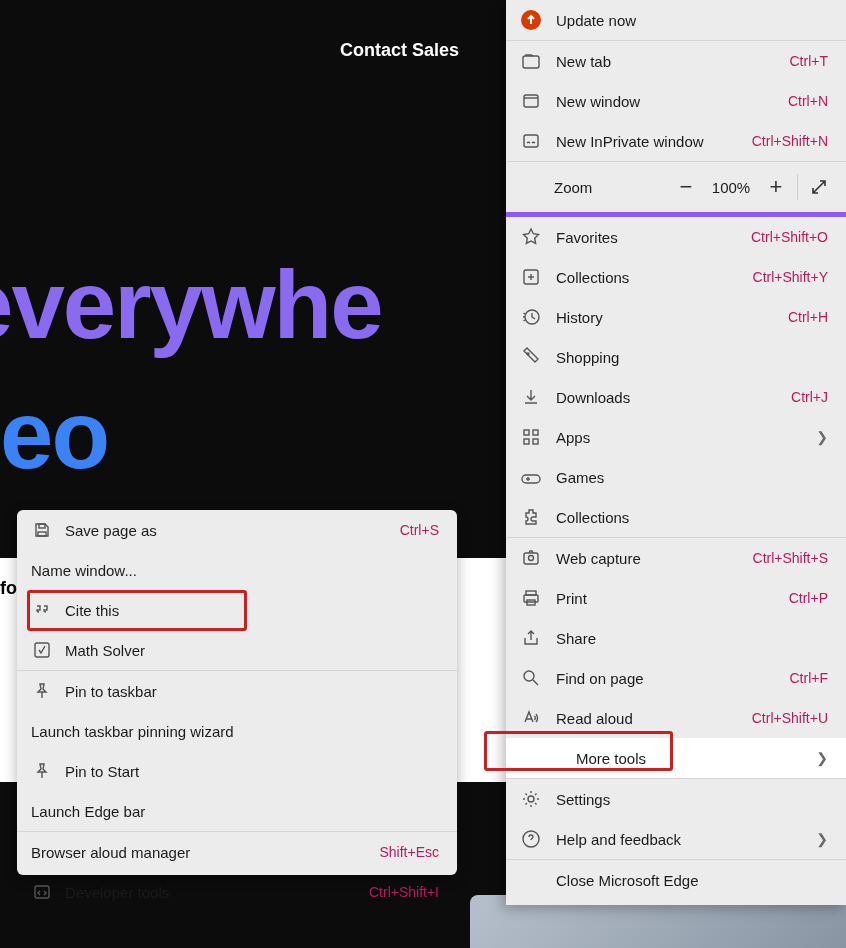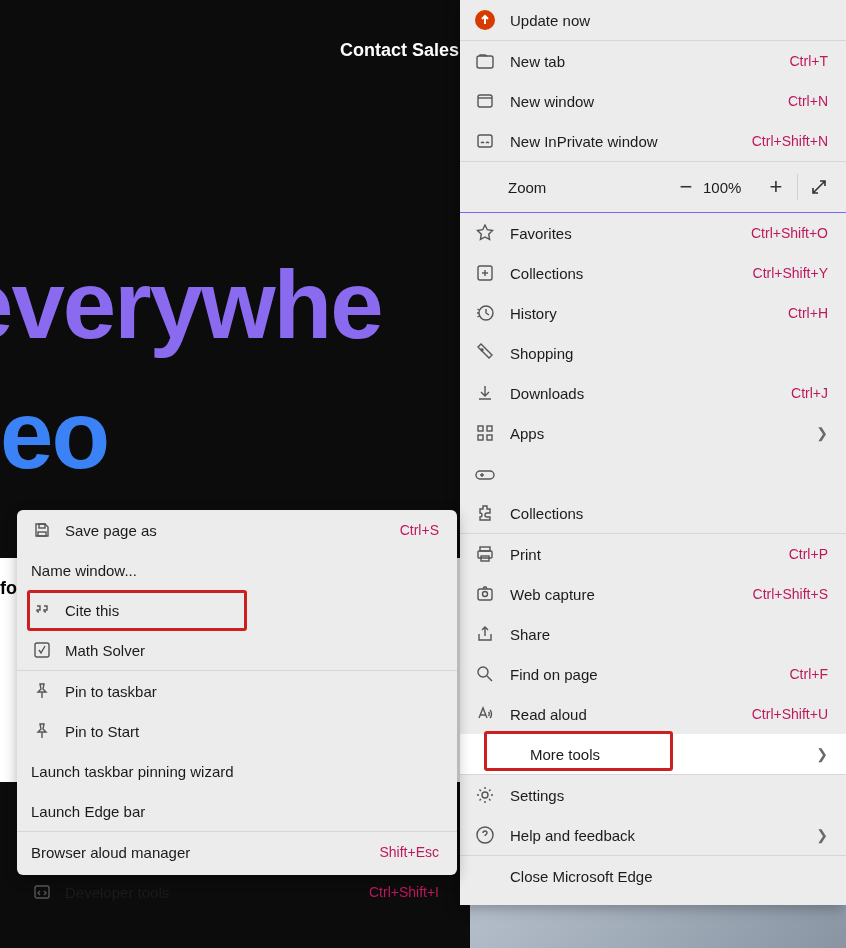--- a/index.html
+++ b/index.html
@@ -66,21 +66,21 @@
     height: 60px;
     border-radius: 8px;
     background: linear-gradient(135deg,#b6c0cc,#8894a2);
   }
 
   
   .main-menu {
     position: absolute;
     top: 0;
     right: 0;
-    width: 386px;
+    width: 340px;
     height: 905px;
     background: #ececec;
     box-shadow: -4px 4px 12px rgba(0,0,0,0.25);
     font-size: 15px;
     color: #1b1b1b;
   }
   .menu-row {
     display: flex;
     align-items: center;
     height: 40px;
@@ -114,30 +114,30 @@
   .row-chevron {
     color: #6a6a6a;
     font-size: 14px;
     margin-left: 8px;
   }
   .zoom-row {
     display: flex;
     align-items: center;
     height: 50px;
     padding: 0 10px 0 48px;
-    border-bottom: 1px solid #8b5cf6;
+    border-bottom: 5px solid #8b5cf6;
   }
   .zoom-row .zlabel { flex: 1 1 auto; }
   .zoom-btn {
     width: 34px; height: 34px;
     display: flex; align-items: center; justify-content: center;
     color: #333;
     font-size: 22px;
   }
-  .zoom-pct { width: 56px; text-align: left; }
+  .zoom-pct { width: 56px; text-align: center; }
   .zoom-divider { width:1px; height:26px; background:#d0d0d0; margin:0 4px; }
   .zoom-expand svg { width: 18px; height: 18px; stroke: #333; fill:none; stroke-width:1.6; }
 
   .more-tools-row {
     background: #ffffff;
     gap: 20px;
   }
   .more-tools-highlight {
     position: absolute;
     left: 484px;
@@ -314,52 +314,53 @@
         </span>
       <span class="row-label">Apps</span>
       <span class="row-chevron">❯</span>
     </div>
     <div class="menu-row hoverable">
       <span class="row-icon">
           <svg viewBox="0 0 20 20">
             <path d="M5 8h10a4 4 0 010 8H5a4 4 0 010-8zM7 10v4M5 12h4m4-1h.01M15 13h.01"></path>
           </svg>
         </span>
+      <span class="row-label">Games</span>
     </div>
     <div class="menu-row hoverable">
       <span class="row-icon">
           <svg viewBox="0 0 20 20">
             <path d="M8 3h4v3h3v4h-3a2 2 0 100 4h3v3H5v-3a2 2 0 100-4V6h3z"></path>
           </svg>
         </span>
       <span class="row-label">Collections</span>
     </div>
     <div class="sep"></div>
 
+    <div class="menu-row hoverable">
+      <span class="row-icon">
+          <svg viewBox="0 0 20 20">
+            <rect x="3" y="5" width="14" height="11" rx="2"></rect>
+            <circle cx="10" cy="10" r="2.5"></circle>
+            <path d="M8 5l1-2h2l1 2"></path>
+          </svg>
+        </span>
+      <span class="row-label">Web capture</span>
+      <span class="row-shortcut">Ctrl+Shift+S</span>
+    </div>
     <div class="menu-row hoverable">
       <span class="row-icon">
           <svg viewBox="0 0 20 20">
             <rect x="5" y="3" width="10" height="4"></rect>
             <rect x="3" y="7" width="14" height="7" rx="1"></rect>
             <rect x="6" y="12" width="8" height="5"></rect>
           </svg>
         </span>
       <span class="row-label">Print</span>
       <span class="row-shortcut">Ctrl+P</span>
-    </div>
-    <div class="menu-row hoverable">
-      <span class="row-icon">
-          <svg viewBox="0 0 20 20">
-            <rect x="3" y="5" width="14" height="11" rx="2"></rect>
-            <circle cx="10" cy="10" r="2.5"></circle>
-            <path d="M8 5l1-2h2l1 2"></path>
-          </svg>
-        </span>
-      <span class="row-label">Web capture</span>
-      <span class="row-shortcut">Ctrl+Shift+S</span>
     </div>
     <div class="menu-row hoverable">
       <span class="row-icon">
           <svg viewBox="0 0 20 20">
             <path d="M4 10v6h12v-6M10 3v9m-3-6l3-3 3 3"></path>
           </svg>
         </span>
       <span class="row-label">Share</span>
     </div>
     <div class="menu-row hoverable">
@@ -449,30 +450,30 @@
     </div>
     <div class="sep"></div>
     <div class="menu-row hoverable">
       <span class="row-icon">
           <svg viewBox="0 0 20 20">
             <path d="M8 3h4l-1 5 3 3H6l3-3-1-5zM10 11v6"></path>
           </svg>
         </span>
       <span class="row-label">Pin to taskbar</span>
     </div>
-    <div class="menu-row hoverable">
-      <span class="row-icon">
-          <svg viewBox="0 0 20 20">
-            <path d="M8 3h4l-1 5 3 3H6l3-3-1-5zM10 11v6"></path>
-          </svg>
-        </span>
-      <span class="row-label">Pin to Start</span>
-    </div>
     <div class="menu-row hoverable indent">
       <span class="row-label">Launch taskbar pinning wizard</span>
+    </div>
+    <div class="menu-row hoverable">
+      <span class="row-icon">
+          <svg viewBox="0 0 20 20">
+            <path d="M8 3h4l-1 5 3 3H6l3-3-1-5zM10 11v6"></path>
+          </svg>
+        </span>
+      <span class="row-label">Pin to Start</span>
     </div>
     <div class="menu-row hoverable indent">
       <span class="row-label">Launch Edge bar</span>
     </div>
     <div class="sep"></div>
     <div class="menu-row hoverable indent">
       <span class="row-label">Browser aloud manager</span>
       <span class="row-shortcut">Shift+Esc</span>
     </div>
     <div class="menu-row hoverable">

